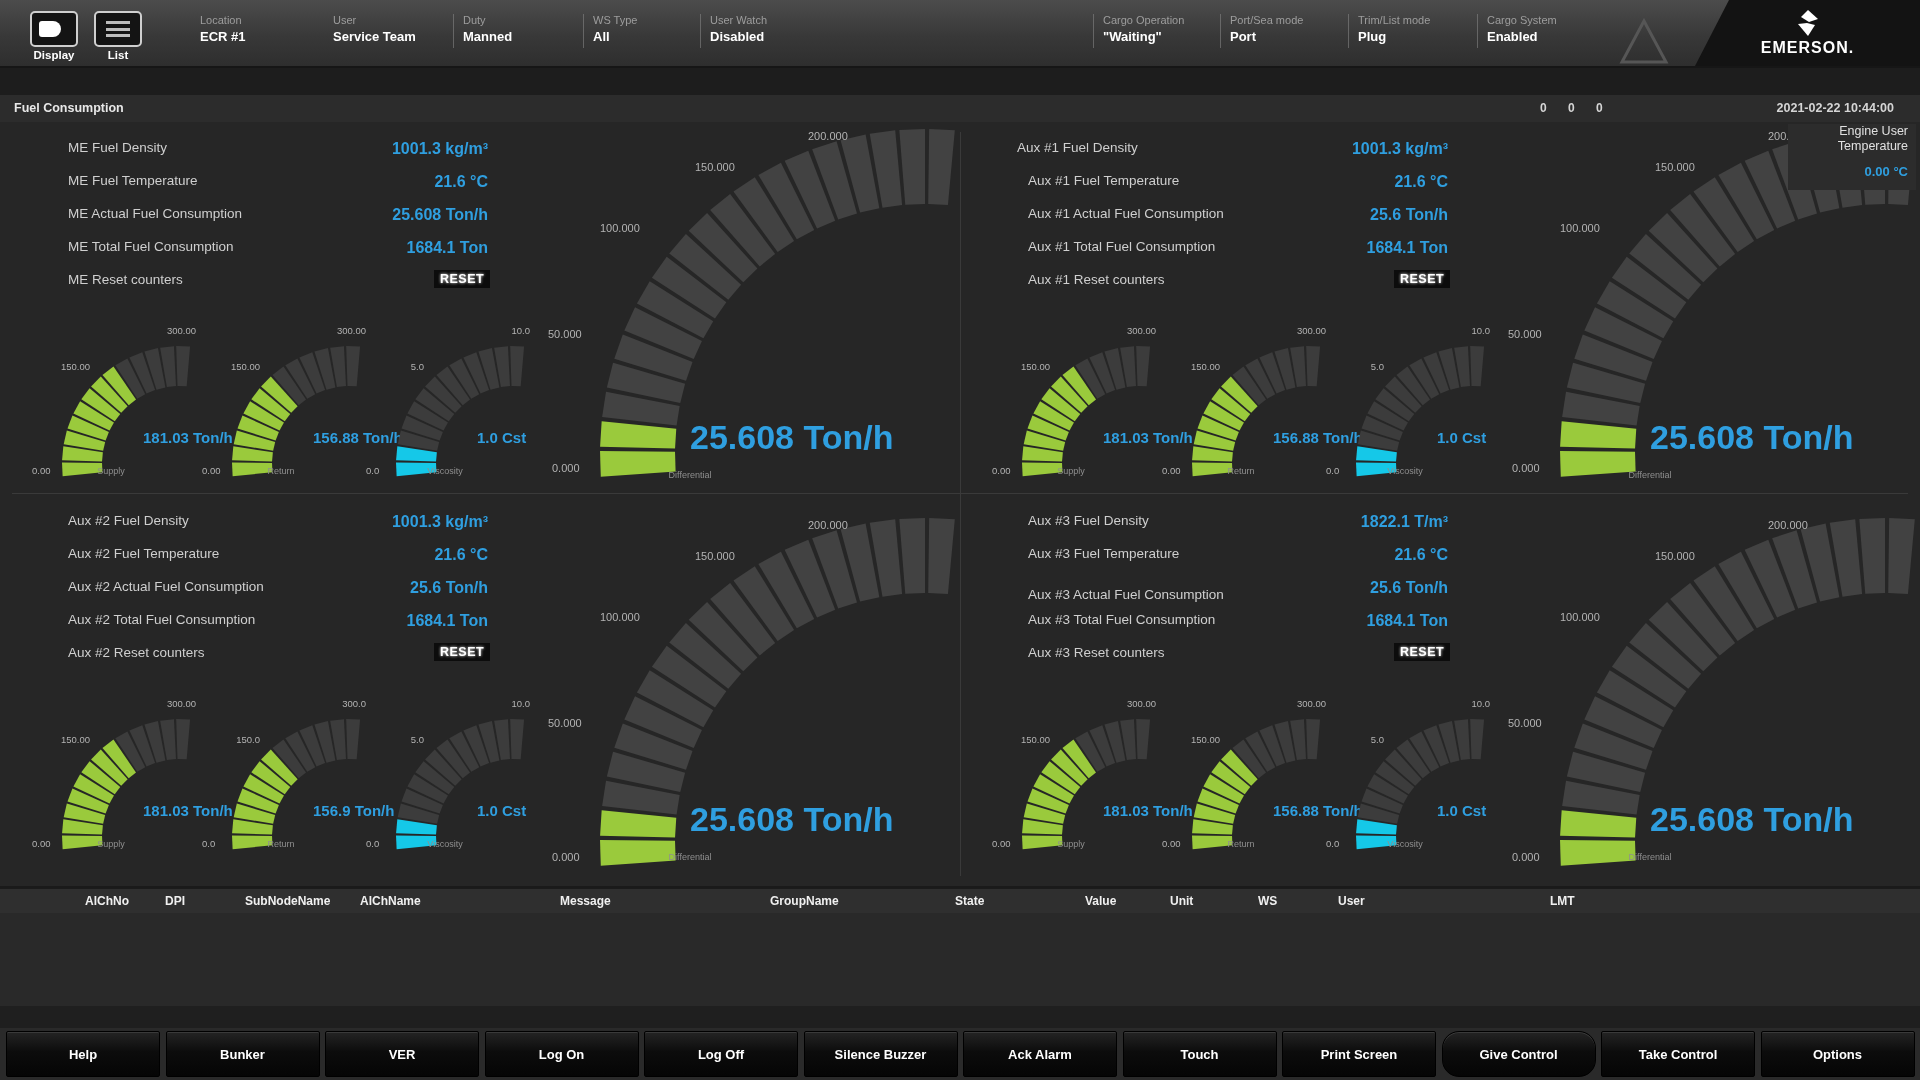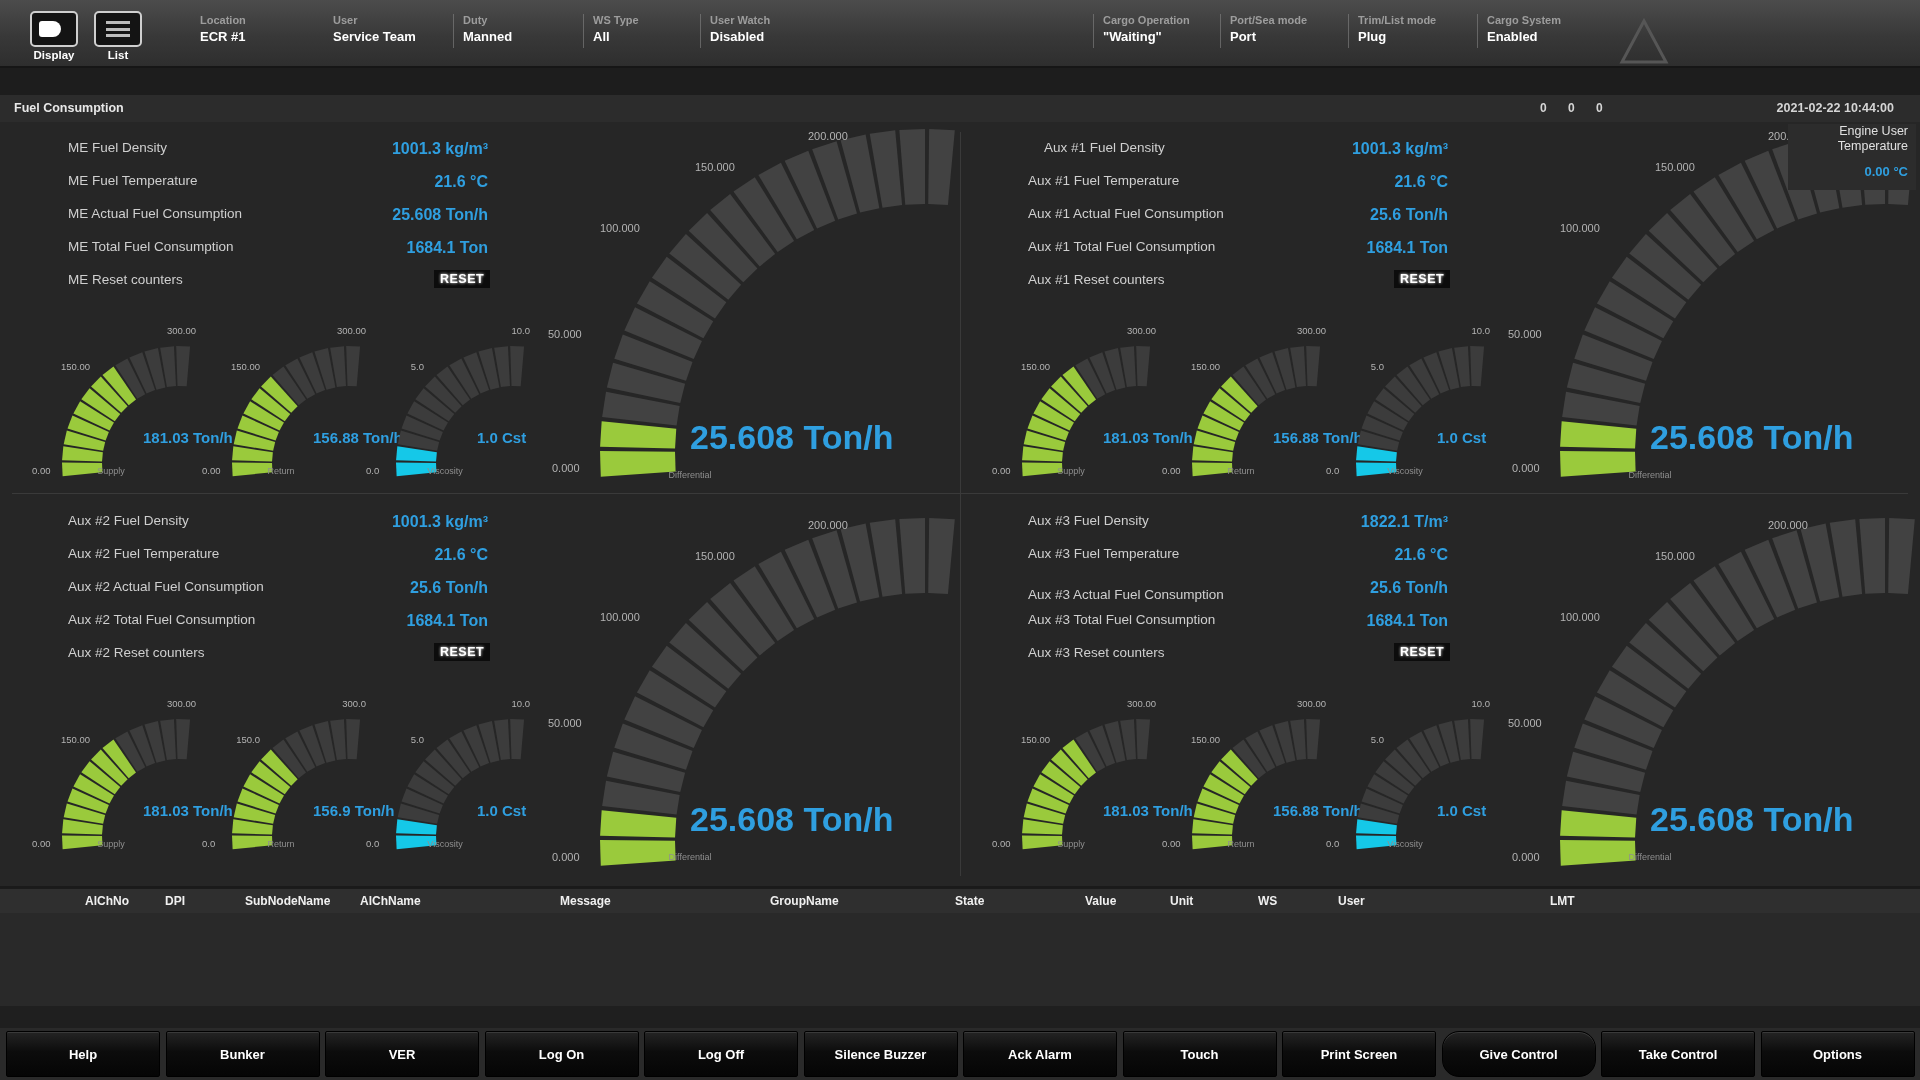--- a/index.html
+++ b/index.html
@@ -10,21 +10,21 @@
   #topbar{left:0;top:0;width:1920px;height:66px;
     background:linear-gradient(#4c4c4c,#383838 55%,#2e2e2e);border-bottom:2px solid #161616;}
   .tool-btn{position:absolute;top:11px;width:52px;text-align:center;cursor:pointer;}
   .tool-ico{width:44px;height:32px;margin:0 auto;border:2px solid #cfcfcf;border-radius:5px;
     background:#141414;display:flex;align-items:center;justify-content:center;}
   .tool-lbl{color:#fff;font-size:11.5px;font-weight:bold;margin-top:2px;}
   .disp-glyph{width:22px;height:16px;background:#fff;border-radius:3px 8px 8px 3px;margin-right:8px;}
   .list-glyph{width:24px;height:16px;display:flex;flex-direction:column;justify-content:space-between;}
   .list-glyph i{display:block;height:3px;background:#bdbdbd;}
   .tb-field{position:absolute;top:14px;white-space:nowrap;}
-  .tb-field .lbl{color:#9d9d9d;font-size:11px;display:block;font-weight:bold;}
+  .tb-field .lbl{color:#9d9d9d;font-size:11px;display:block;}
   .tb-field .val{color:#fff;font-size:13px;font-weight:bold;display:block;margin-top:3px;}
   .tb-div{position:absolute;top:14px;width:1px;height:34px;background:#8a8a8a;opacity:.55;}
   #warn-tri{left:1618px;top:16px;}
   #brand{right:0;top:0;width:225px;height:66px;background:#131313;
     clip-path:polygon(34px 0,100% 0,100% 100%,0 100%);
     display:flex;flex-direction:column;align-items:center;justify-content:center;}
   #brand .diamond{margin-bottom:3px;}
   #brand .name{color:#fff;font-size:16px;font-weight:bold;letter-spacing:1px;}
   
   #gapstrip{left:0;top:68px;width:1920px;height:27px;background:#1d1d1d;}
@@ -122,20 +122,27 @@
       </div>
       <div class="tb-div" style="left: 1477px;"></div>
       <div class="tb-field" style="left: 1487px;">
         <span class="lbl">Cargo System</span>
         <span class="val">Enabled</span>
       </div>
     </div>
   <svg id="warn-tri" class="abs" width="52" height="50">
     <polygon points="26,5 48,46 4,46" fill="none" stroke="#565656" stroke-width="3"></polygon>
   </svg>
+  <div id="brand" class="abs">
+    <svg class="diamond" width="20" height="26" viewBox="0 0 20 26">
+      <polygon points="10,0 20,9 11,12 3,7" fill="#fff"></polygon>
+      <polygon points="10,26 0,14 9,13 17,15" fill="#fff"></polygon>
+    </svg>
+    <span class="name">EMERSON.</span>
+  </div>
 </div>
 
 <div id="gapstrip" class="abs"></div>
 <div id="titlebar" class="abs">
   <span id="page-title">Fuel Consumption</span>
   <span id="indicators">0 0 0</span>
   <span id="datetime">2021-02-22 10:44:00</span>
 </div>
 
 <div id="main" class="abs">
@@ -235,21 +242,21 @@
         <text x="12" y="356" text-anchor="start" class="btick">0.000</text>
         <text x="8" y="222" text-anchor="start" class="btick">50.000</text>
         <text x="60" y="116" text-anchor="start" class="btick">100.000</text>
         <text x="155" y="55" text-anchor="start" class="btick">150.000</text>
         <text x="268" y="24" text-anchor="start" class="btick">200.000</text>
       </svg>
       <div class="big-val" style="left: 680px; top: 296px; color: rgb(47, 159, 224);">25.608 Ton/h</div>
       <div class="gauge-cap" style="left: 625px; top: 348px;">Differential</div>
     </div>
     <div class="quad" style="left: 970px; top: 0px;">
-      <div class="frow-lbl" style="left: 74px; top: 18px; text-align: center;">Aux #1 Fuel Density</div>
+      <div class="frow-lbl" style="left: 47px; top: 18px; text-align: center;">Aux #1 Fuel Density</div>
       <div class="frow-val" style="left: 278px; top: 18px; color: rgb(47, 159, 224);">1001.3 kg/m³</div>
       <div class="frow-lbl" style="left: 58px; top: 51px;">Aux #1 Fuel Temperature</div>
       <div class="frow-val" style="left: 278px; top: 51px; color: rgb(47, 159, 224);">21.6 °C</div>
       <div class="frow-lbl" style="left: 58px; top: 84px;">Aux #1 Actual Fuel Consumption</div>
       <div class="frow-val" style="left: 278px; top: 84px; color: rgb(47, 159, 224);">25.6 Ton/h</div>
       <div class="frow-lbl" style="left: 58px; top: 117px;">Aux #1 Total Fuel Consumption</div>
       <div class="frow-val" style="left: 278px; top: 117px; color: rgb(47, 159, 224);">1684.1 Ton</div>
       <div class="frow-lbl" style="left: 58px; top: 150px;">Aux #1 Reset counters</div>
       <div class="reset-chip" style="left: 424px; top: 148px;">RESET</div>
       <svg width="170" height="165" style="position:absolute;left:18px;top:192px;overflow:visible">

